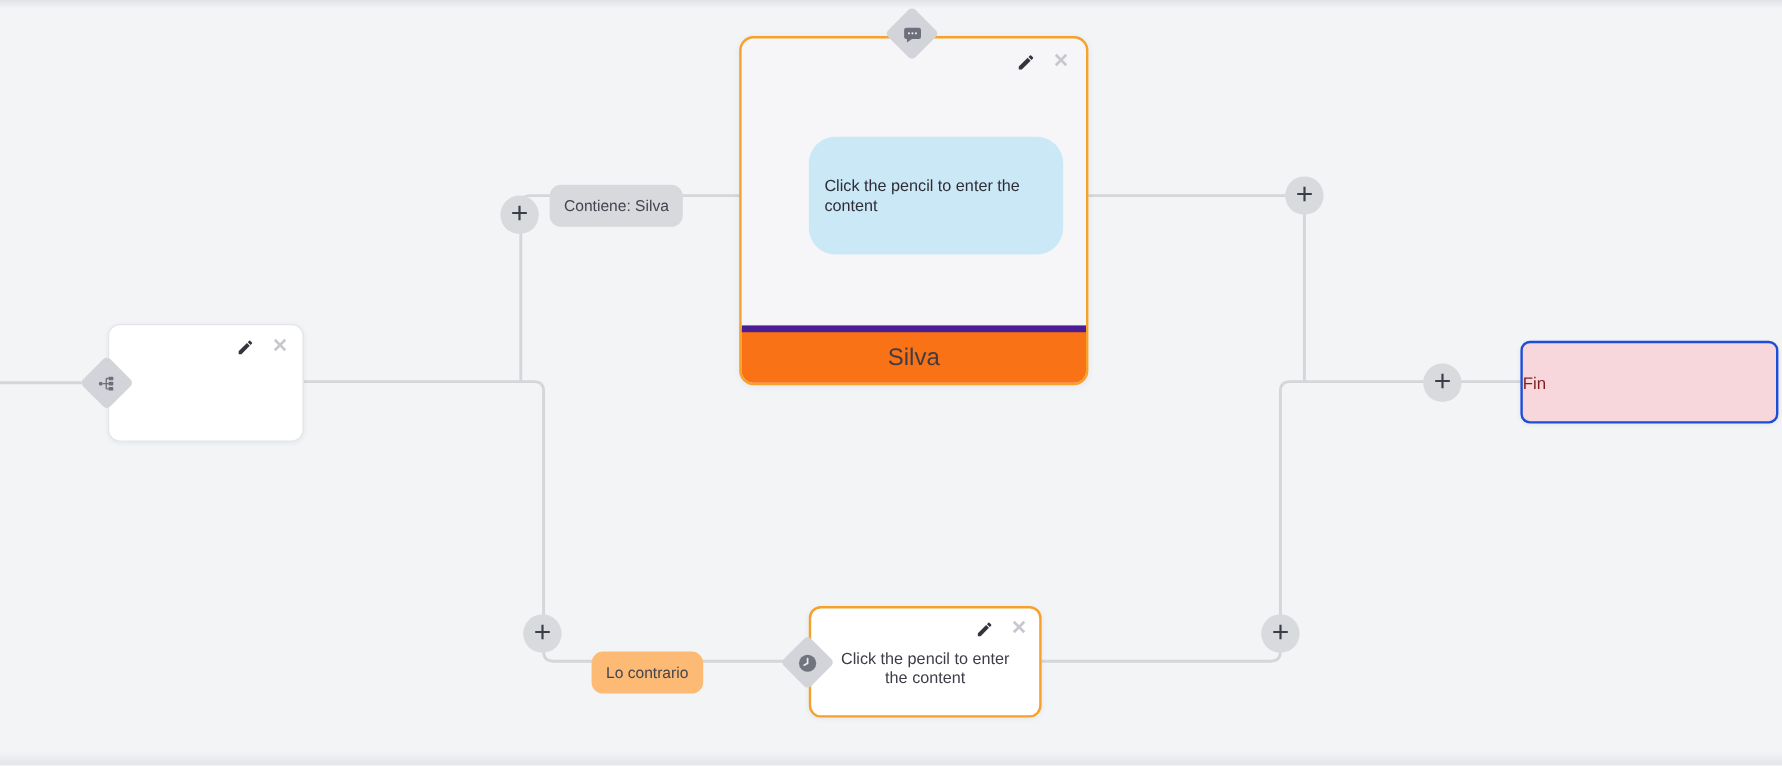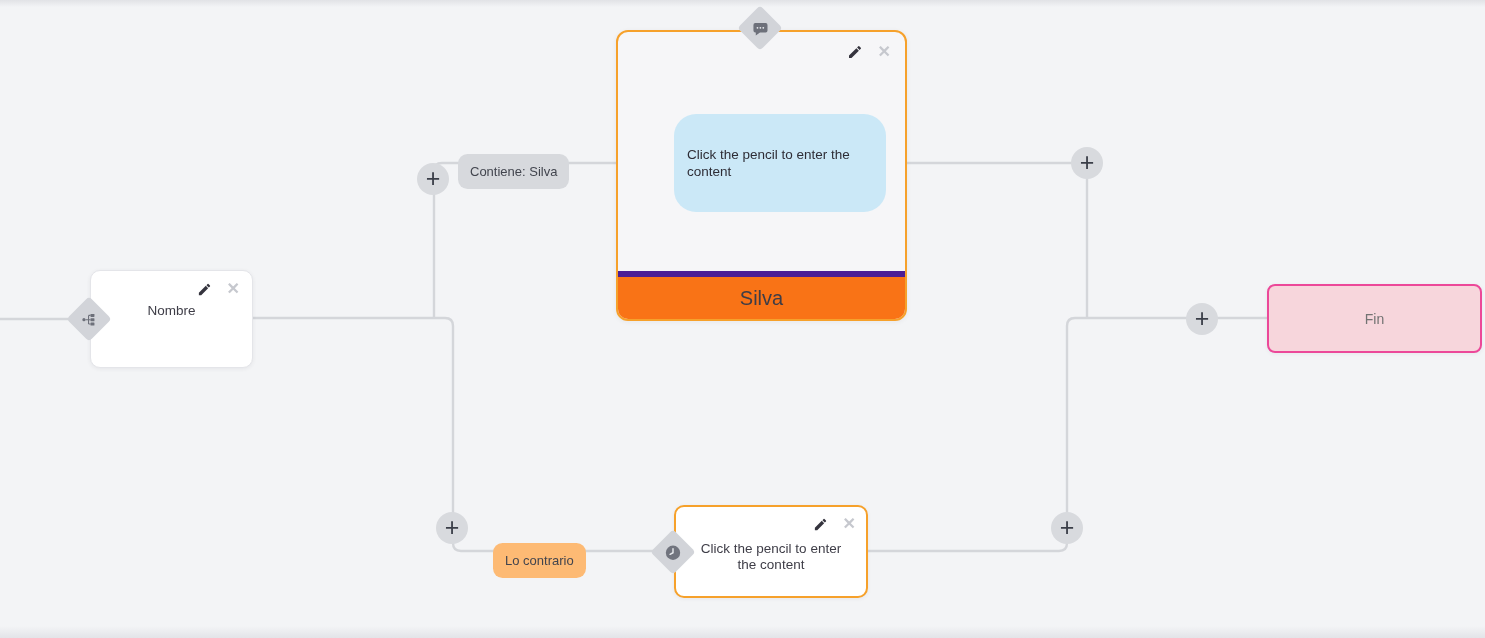--- a/index.html
+++ b/index.html
@@ -69,24 +69,24 @@
   }
   .node-question {
     left:674px; top:505px; width:194px; height:93px;
     background:#fff; border:2px solid #f6a12b; border-radius:10px;
     box-shadow:0 1px 4px rgba(40,40,60,.06);
     display:flex; align-items:center; justify-content:center; text-align:center;
     font-size:13.5px; line-height:16px; color:#3e3d47; padding:10px 18px 0 18px;
   }
   .node-end {
     left:1267px; top:284px; width:215px; height:69px;
-    background:#f7d6dc; border:2px solid #ec4899; border-radius:8px;
+    background:#f7d6dc; border:2px solid #1d4ed8; border-radius:8px;
     box-shadow:0 1px 4px rgba(40,40,60,.06);
-    display:flex; align-items:center; justify-content:center;
-    font-size:14px; color:#737373;
+    display:flex; align-items:center; justify-content:flex-start;
+    font-size:14px; color:#7f1d1d;
   }
 </style>
 </head>
 <body>
 
 <div id="canvas">
   <div class="top-shade"></div>
   <div class="bottom-shade"></div>
 
   <svg class="wires" width="1485" height="638">
@@ -118,21 +118,20 @@
 
   <div class="node node-condition">
     <div class="node-actions" style="top:10px; right:12px;">
       <span class="edit-btn">
         <svg width="15" height="15" viewBox="0 0 24 24">
             <path fill="#35343e" d="M3 17.25V21h3.75L17.81 9.94l-3.75-3.75L3 17.25zM20.71 7.04a.996.996 0 0 0 0-1.41l-2.34-2.34a.996.996 0 0 0-1.41 0l-1.83 1.83 3.75 3.75 1.83-1.83z"></path>
           </svg>
       </span>
       <span class="close-btn">✕</span>
     </div>
-    <div>Nombre</div>
   </div>
   <div class="diamond" style="left:73px; top:303px;">
     <span class="di">
       <svg width="15" height="15" viewBox="0 0 16 16">
         <circle cx="2.6" cy="8" r="1.7" fill="#6d707a"></circle>
         <path d="M4.3 8H7.5M7.5 3.4V12.6M7.5 3.4H9.6M7.5 8H9.6M7.5 12.6H9.6" stroke="#6d707a" stroke-width="1.2" fill="none"></path>
         <rect x="9.6" y="1.8" width="4.2" height="3.2" rx="0.6" fill="#6d707a"></rect>
         <rect x="9.6" y="6.4" width="4.2" height="3.2" rx="0.6" fill="#6d707a"></rect>
         <rect x="9.6" y="11" width="4.2" height="3.2" rx="0.6" fill="#6d707a"></rect>
       </svg>

